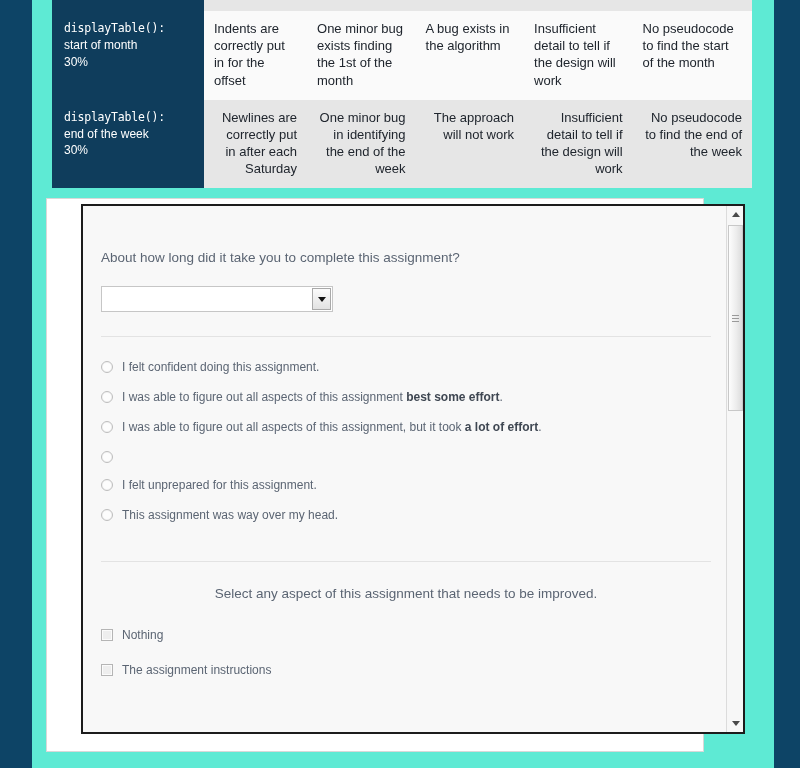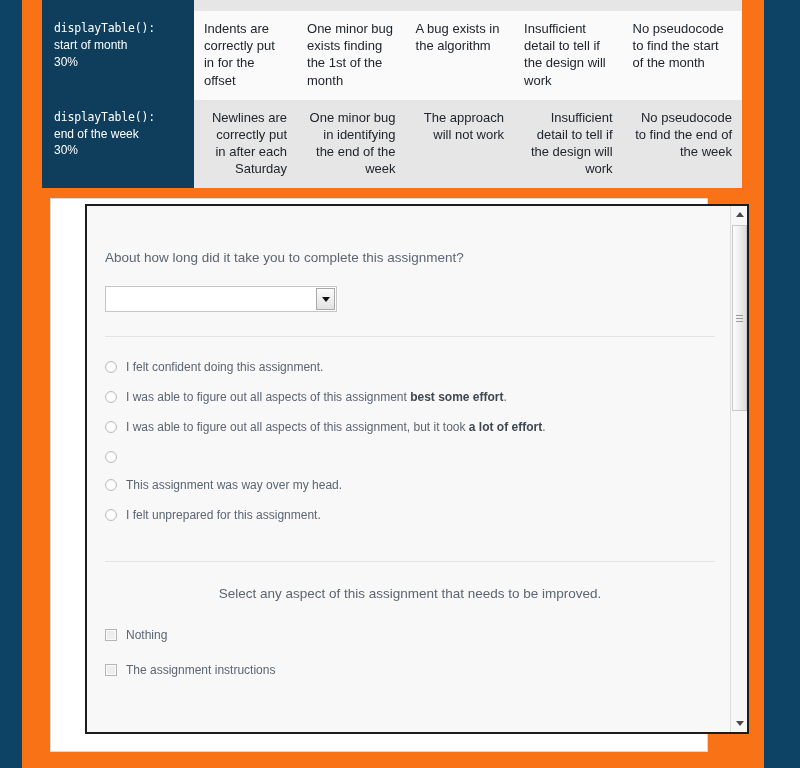--- a/index.html
+++ b/index.html
@@ -7,23 +7,23 @@
     margin: 0; padding: 0;
     width: 800px; height: 768px;
     overflow: hidden;
     font-family: "Liberation Sans", sans-serif;
   }
   body { background: #0d4466; }
 
   
   .page-wrap {
     position: absolute;
-    left: 22px; top: 0;
+    left: 32px; top: 0;
     width: 742px; height: 768px;
-    background: #f97316;
+    background: #5eead4;
   }
 
   
   .rubric {
     position: absolute;
     left: 20px; top: -26px;
     width: 700px;
     border-collapse: collapse;
     table-layout: fixed;
   }
@@ -56,21 +56,20 @@
   .rubric col.c5 { width: 110px; }
 
   
   .survey-card {
     position: absolute;
     left: 14px; top: 198px;
     width: 658px; height: 554px;
     background: #ffffff;
     border: 1px solid #d8d8d8;
     box-shadow: 0 0 0 0 transparent;
-    margin-left: 14px;
   }
 
   
   .scroll-box {
     position: absolute;
     left: 34px; top: 5px;
     width: 664px; height: 530px;
     background: #f8f8f8;
     border: 2px solid #1c1c1c;
     overflow: hidden;
@@ -291,25 +290,25 @@
           </div>
           <div class="opt-row">
             <span class="radio-glyph"></span>
             <span class="opt-label"><span>I was able to figure out all aspects of this assignment, but it took </span><b>a lot of effort</b><span>.</span></span>
           </div>
           <div class="opt-row">
             <span class="radio-glyph"></span>
           </div>
           <div class="opt-row">
             <span class="radio-glyph"></span>
+            <span class="opt-label"><span>I felt unprepared for this assignment.</span></span>
+          </div>
+          <div class="opt-row">
+            <span class="radio-glyph"></span>
             <span class="opt-label"><span>This assignment was way over my head.</span></span>
-          </div>
-          <div class="opt-row">
-            <span class="radio-glyph"></span>
-            <span class="opt-label"><span>I felt unprepared for this assignment.</span></span>
           </div>
         </div>
 
         <div class="divider" style="margin-top:32px;"></div>
 
         <div class="q-block" style="padding-top:22px;text-align:center;">
           <p class="q-text">Select any aspect of this assignment that needs to be improved.</p>
         </div>
 
         <div class="check-list">

